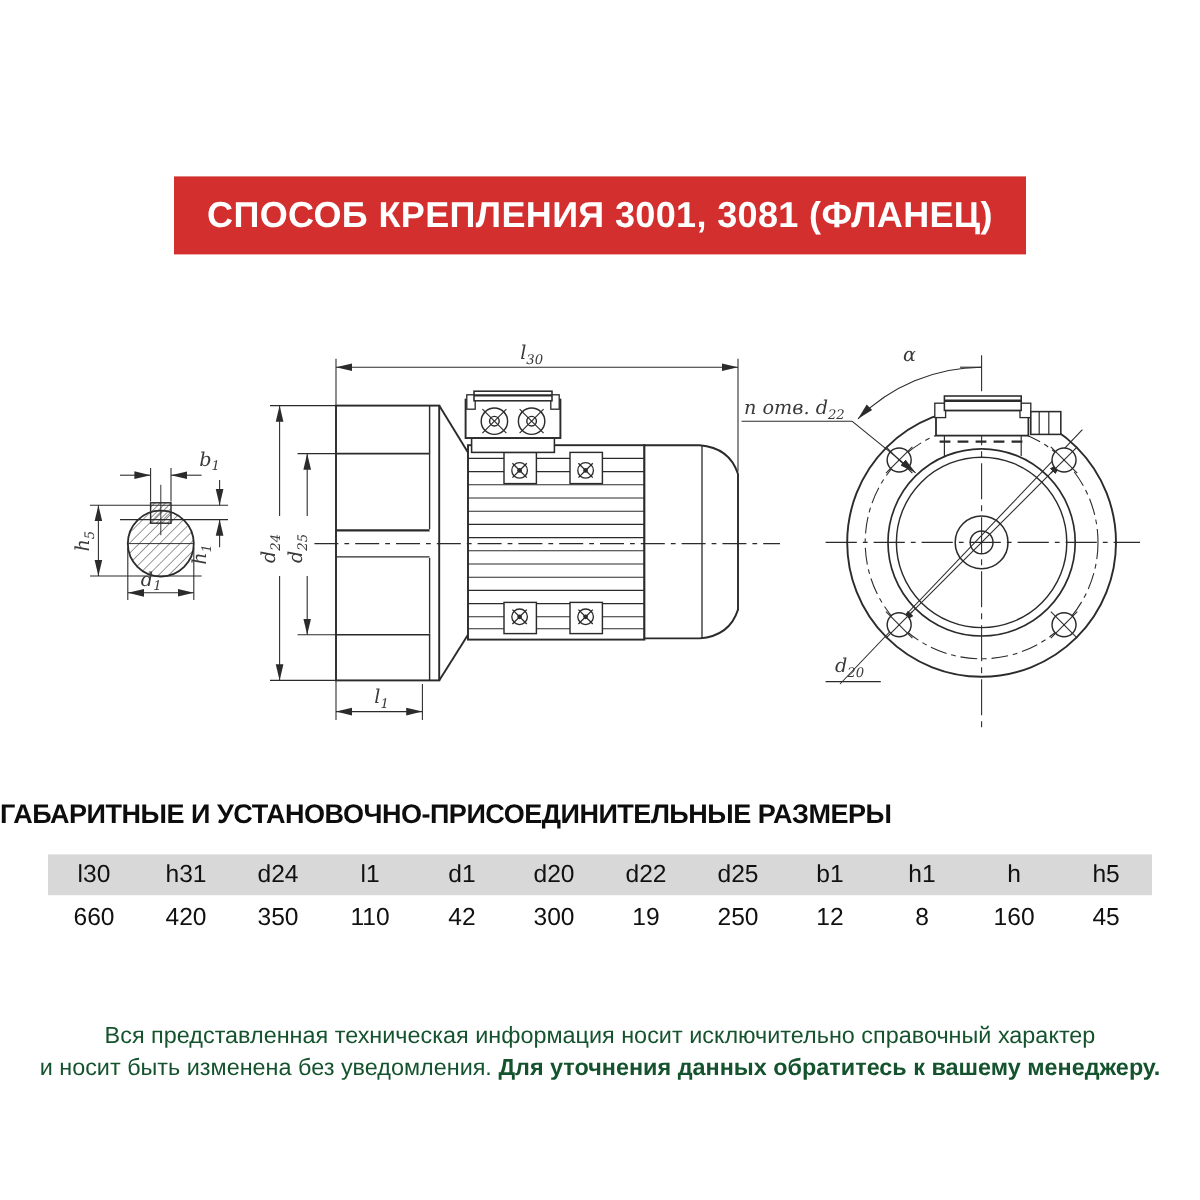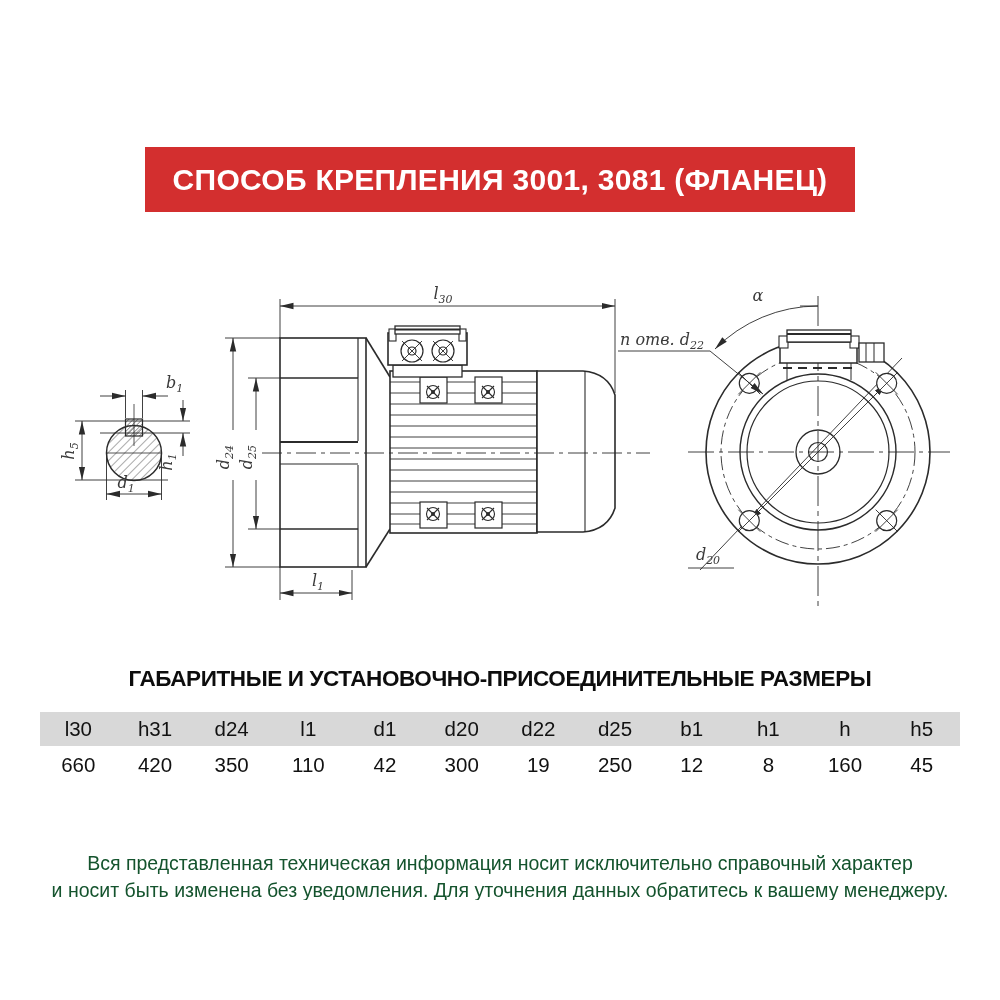--- a/index.html
+++ b/index.html
@@ -4,31 +4,31 @@
 <style>
   html,body{margin:0;padding:0;background:#fff;}
   .page{position:relative;width:1000px;height:900px;background:#fff;overflow:hidden;
         font-family:"Liberation Sans",sans-serif;}
   .banner{position:absolute;left:145px;top:147px;width:710px;height:65px;
           display:flex;align-items:center;justify-content:center;
           color:#fff;font-size:30px;font-weight:700;letter-spacing:.3px;white-space:nowrap;}
   .drawing-svg{position:absolute;left:0;top:0;width:1000px;height:1000px;}
   .dim-label{font-family:"DejaVu Serif",serif;font-style:italic;font-size:16px;fill:#3a3a3a;}
   .dim-label .sub{font-size:11px;}
-  .section-title{position:absolute;left:0;top:666px;width:1000px;text-align:center;
+  .section-title{position:absolute;left:0;top:666px;width:1000px;
                  font-size:22.5px;font-weight:700;letter-spacing:-0.4px;color:#0d0d0d;white-space:nowrap;}
   .dim-table{position:absolute;left:40px;top:712px;width:920px;color:#111;}
   .t-row{display:flex;width:100%;}
   .t-row.head{height:34px;}
   .t-row.vals{height:38px;}
   .t-cell{flex:1;display:flex;align-items:center;justify-content:center;
           font-size:20.5px;white-space:nowrap;}
   .disclaimer{position:absolute;left:0;top:850px;width:1000px;text-align:center;
               font-size:19.5px;line-height:27px;color:#14532d;}
-  .disclaimer b{font-weight:400;text-align:right;}
+  .disclaimer b{font-weight:700;text-align:right;}
 </style>
 </head>
 <body>
 
 <div class="page">
 
   <div class="banner" style="background: rgb(211, 47, 47);">
     <span>СПОСОБ КРЕПЛЕНИЯ 3001, 3081 (ФЛАНЕЦ)</span>
   </div>
 

